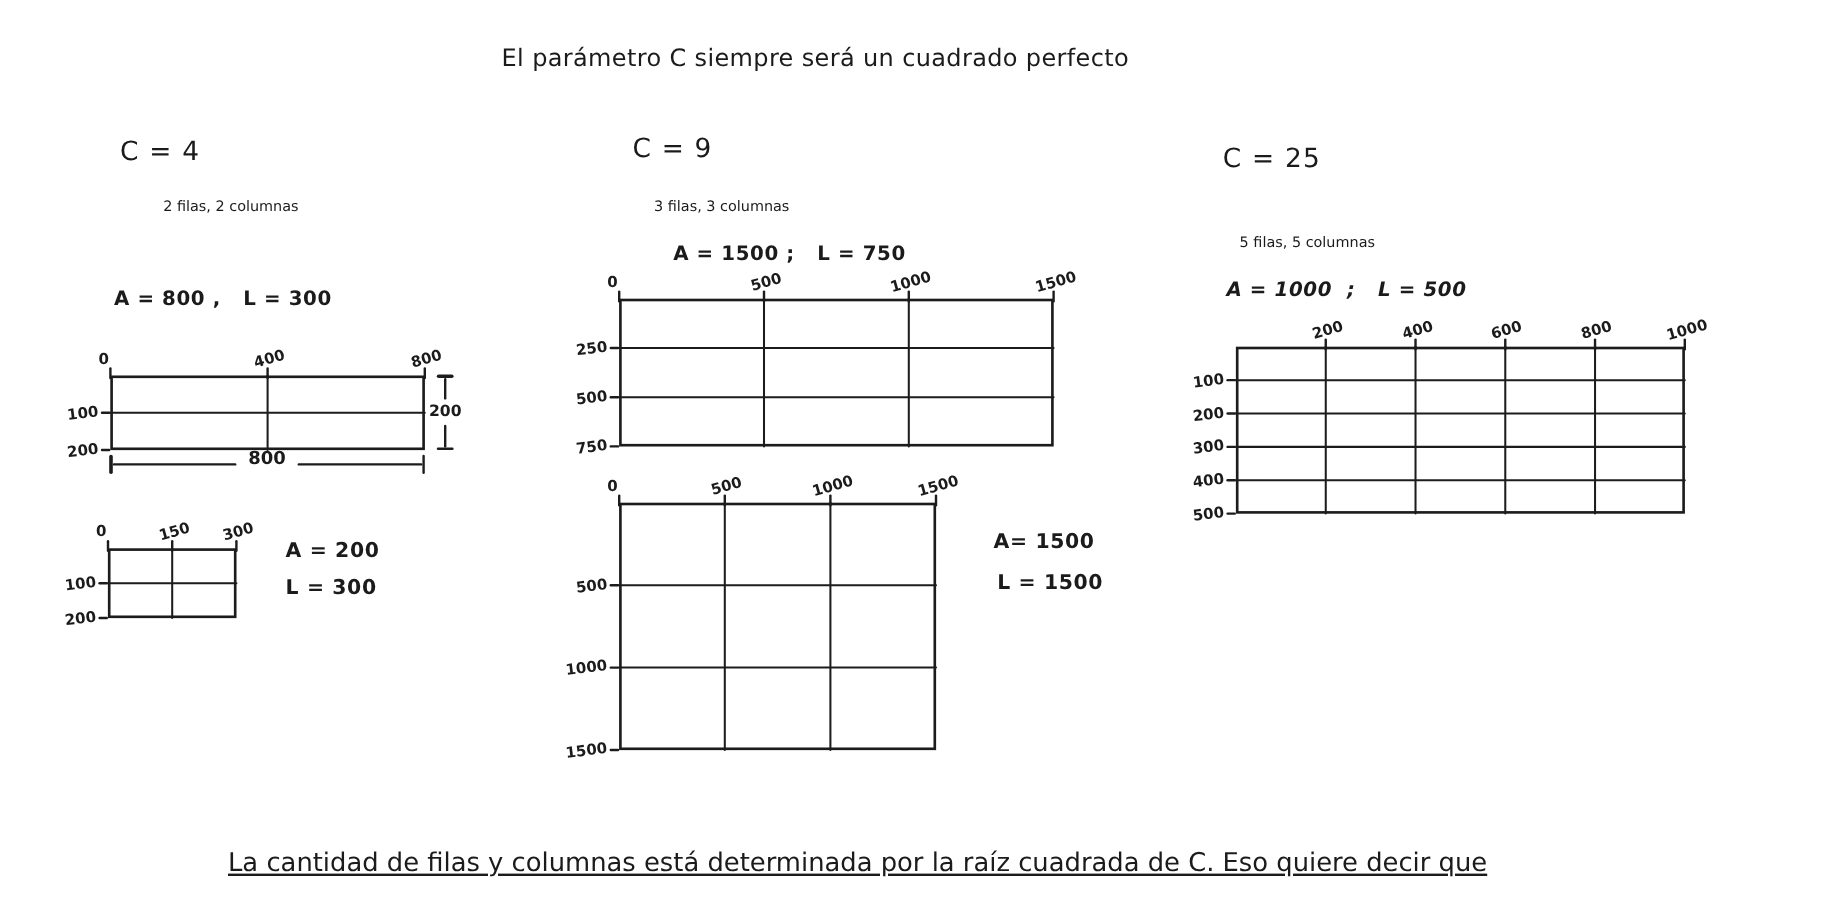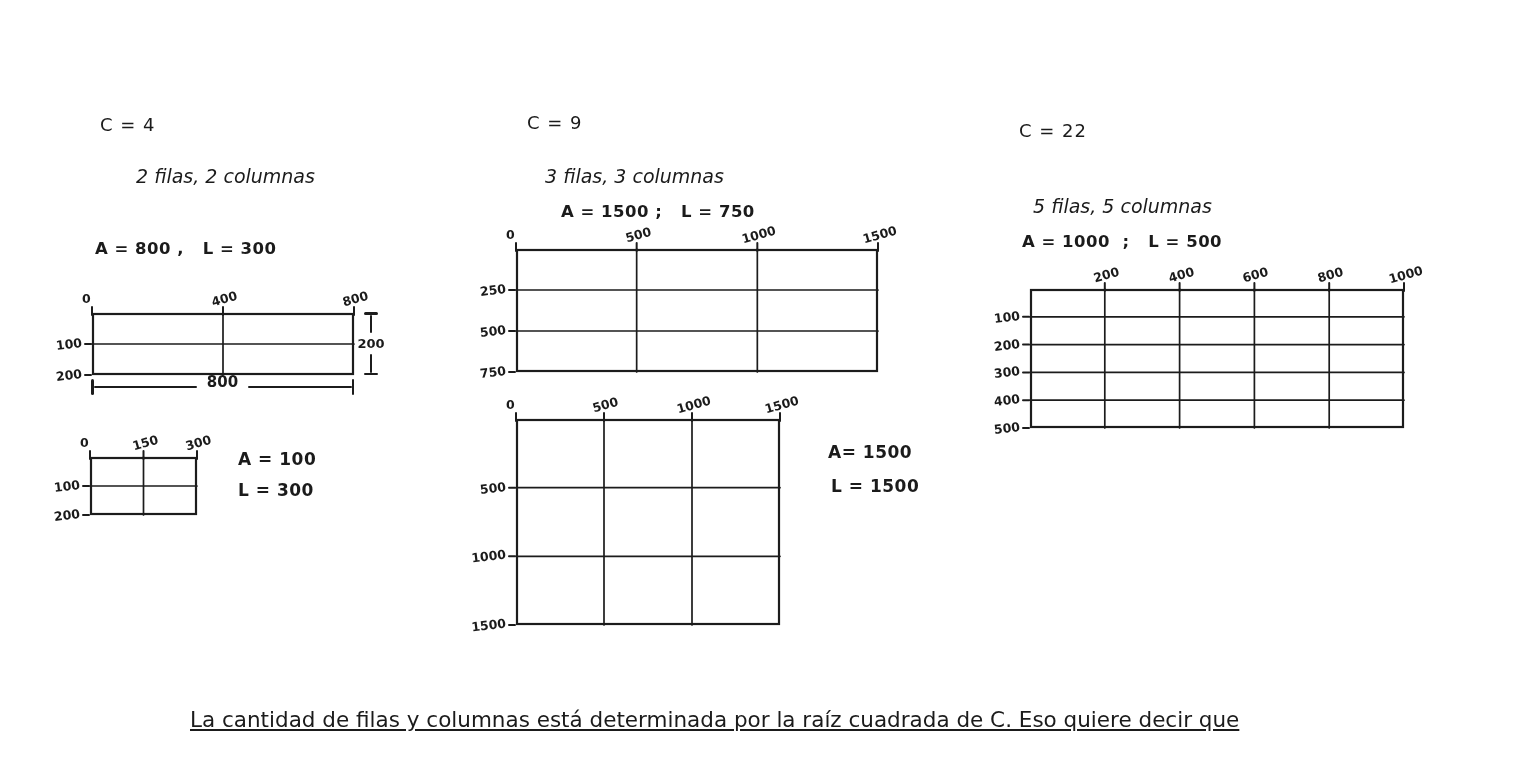--- a/index.html
+++ b/index.html
@@ -3,22 +3,22 @@
 <meta charset="utf-8">
 <style>
   html,body{margin:0;padding:0;}
   body{
     width:1532px;height:757px;background:#ffffff;
     font-family:"DejaVu Sans",sans-serif;color:#1b1b1b;overflow:hidden;
   }
   .canvas{position:relative;width:1532px;height:757px;background:#ffffff;}
   .abs{position:absolute;white-space:pre;}
   .title{font-size:20px;letter-spacing:0.3px;}
-  .heading{font-size:18px;letter-spacing:1px;}
-  .subheading{font-size:19px;font-style:italic;}
+  .heading{font-size:22px;letter-spacing:1px;}
+  .subheading{font-size:12px;}
   .annotation{font-size:16.5px;font-weight:bold;letter-spacing:0.5px;}
   .side-label{font-size:17px;font-weight:bold;letter-spacing:0.5px;}
   .footer{font-size:21.5px;line-height:30px;white-space:pre;}
   .grid{position:absolute;}
   .grid svg{position:absolute;left:0;top:0;overflow:visible;}
   .tick{position:absolute;font-size:12.5px;font-weight:bold;white-space:nowrap;}
   
   .dim-h{position:absolute;display:flex;align-items:center;height:18px;}
   .dim-h .cap{width:2.5px;height:16px;background:#1c1c1c;border-radius:2px;}
   .dim-h .seg{flex:1;height:2.5px;background:#1c1c1c;border-radius:2px;}
@@ -26,20 +26,21 @@
   .dim-v{position:absolute;display:flex;flex-direction:column;align-items:center;width:22px;}
   .dim-v .cap{height:2.5px;width:14px;background:#1c1c1c;border-radius:2px;}
   .dim-v .seg{flex:1;width:2.5px;background:#1c1c1c;border-radius:2px;}
   .dim-v .lbl{padding:3px 0;font-size:13px;font-weight:bold;white-space:nowrap;}
 </style>
 </head>
 <body>
 
 <div class="canvas">
 
+  <div class="abs title" style="left:418px;top:36px;">El parámetro C siempre será un cuadrado perfecto</div>
 
   <div class="abs heading" style="left:100px;top:114px;">C = 4</div>
   <div class="abs subheading" style="left:136px;top:165px;">2 filas, 2 columnas</div>
   <div class="abs annotation" style="left:95px;top:239px;">A = 800 ,   L = 300</div>
 
   <div class="grid" style="left:92px;top:313px;width:262px;height:62px;">
       <div class="tick xtick" style="left: 0px; top: -7px; transform: translate(-115%, -100%);">0</div>
       <div class="tick xtick" style="left: 131px; top: -7px; transform: translate(-45%, -100%) rotate(-16deg);">400</div>
       <div class="tick xtick" style="left: 262px; top: -7px; transform: translate(-45%, -100%) rotate(-16deg);">800</div>
       <div class="tick ytick" style="left: -10px; top: 31px; transform: translate(-100%, -50%) rotate(-7deg);">100</div>
@@ -81,21 +82,21 @@
         <rect x="1" y="1" width="105" height="56" fill="none" stroke="#1c1c1c" stroke-width="2.2"></rect>
         <line x1="53.5" y1="0" x2="53.5" y2="58" stroke="#1c1c1c" stroke-width="1.7" stroke-linecap="round"></line>
         <line x1="0" y1="29" x2="107" y2="29" stroke="#1c1c1c" stroke-width="1.7" stroke-linecap="round"></line>
         <line x1="0" y1="-6" x2="0" y2="2" stroke="#1c1c1c" stroke-width="2" stroke-linecap="round"></line>
         <line x1="53.5" y1="-6" x2="53.5" y2="2" stroke="#1c1c1c" stroke-width="2" stroke-linecap="round"></line>
         <line x1="107" y1="-6" x2="107" y2="2" stroke="#1c1c1c" stroke-width="2" stroke-linecap="round"></line>
         <line x1="-7" y1="29" x2="-1" y2="29" stroke="#1c1c1c" stroke-width="2" stroke-linecap="round"></line>
         <line x1="-7" y1="58" x2="-1" y2="58" stroke="#1c1c1c" stroke-width="2" stroke-linecap="round"></line>
       </svg>
     </div>
-  <div class="abs side-label" style="left:238px;top:449px;">A = 100</div>
+  <div class="abs side-label" style="left:238px;top:449px;">A = 200</div>
   <div class="abs side-label" style="left:238px;top:480px;">L = 300</div>
 
   <div class="abs heading" style="left:527px;top:112px;">C = 9</div>
   <div class="abs subheading" style="left:545px;top:165px;">3 filas, 3 columnas</div>
   <div class="abs annotation" style="left:561px;top:202px;">A = 1500 ;   L = 750</div>
 
   <div class="grid" style="left:516px;top:249px;width:362px;height:123px;">
       <div class="tick xtick" style="left: 0px; top: -7px; transform: translate(-115%, -100%);">0</div>
       <div class="tick xtick" style="left: 120.667px; top: -7px; transform: translate(-45%, -100%) rotate(-16deg);">500</div>
       <div class="tick xtick" style="left: 241.333px; top: -7px; transform: translate(-45%, -100%) rotate(-16deg);">1000</div>
@@ -138,23 +139,23 @@
         <line x1="176" y1="-6" x2="176" y2="2" stroke="#1c1c1c" stroke-width="2" stroke-linecap="round"></line>
         <line x1="264" y1="-6" x2="264" y2="2" stroke="#1c1c1c" stroke-width="2" stroke-linecap="round"></line>
         <line x1="-7" y1="68.66666666666667" x2="-1" y2="68.66666666666667" stroke="#1c1c1c" stroke-width="2" stroke-linecap="round"></line>
         <line x1="-7" y1="137.33333333333334" x2="-1" y2="137.33333333333334" stroke="#1c1c1c" stroke-width="2" stroke-linecap="round"></line>
         <line x1="-7" y1="206" x2="-1" y2="206" stroke="#1c1c1c" stroke-width="2" stroke-linecap="round"></line>
       </svg>
     </div>
   <div class="abs side-label" style="left:828px;top:442px;">A= 1500</div>
   <div class="abs side-label" style="left:831px;top:476px;">L = 1500</div>
 
-  <div class="abs heading" style="left:1019px;top:120px;">C = 22</div>
+  <div class="abs heading" style="left:1019px;top:120px;">C = 25</div>
   <div class="abs subheading" style="left:1033px;top:171px;margin-top:24px;">5 filas, 5 columnas</div>
-  <div class="abs annotation" style="left:1022px;top:232px;">A = 1000  ;   L = 500</div>
+  <div class="abs annotation" style="left:1022px;top:232px;font-style:italic;">A = 1000  ;   L = 500</div>
 
   <div class="grid" style="left:1030px;top:289px;width:374px;height:139px;">
       <div class="tick xtick" style="left: 74.8px; top: -7px; transform: translate(-45%, -100%) rotate(-16deg);">200</div>
       <div class="tick xtick" style="left: 149.6px; top: -7px; transform: translate(-45%, -100%) rotate(-16deg);">400</div>
       <div class="tick xtick" style="left: 224.4px; top: -7px; transform: translate(-45%, -100%) rotate(-16deg);">600</div>
       <div class="tick xtick" style="left: 299.2px; top: -7px; transform: translate(-45%, -100%) rotate(-16deg);">800</div>
       <div class="tick xtick" style="left: 374px; top: -7px; transform: translate(-45%, -100%) rotate(-16deg);">1000</div>
       <div class="tick ytick" style="left: -10px; top: 27.8px; transform: translate(-100%, -50%) rotate(-7deg);">100</div>
       <div class="tick ytick" style="left: -10px; top: 55.6px; transform: translate(-100%, -50%) rotate(-7deg);">200</div>
       <div class="tick ytick" style="left: -10px; top: 83.4px; transform: translate(-100%, -50%) rotate(-7deg);">300</div>

